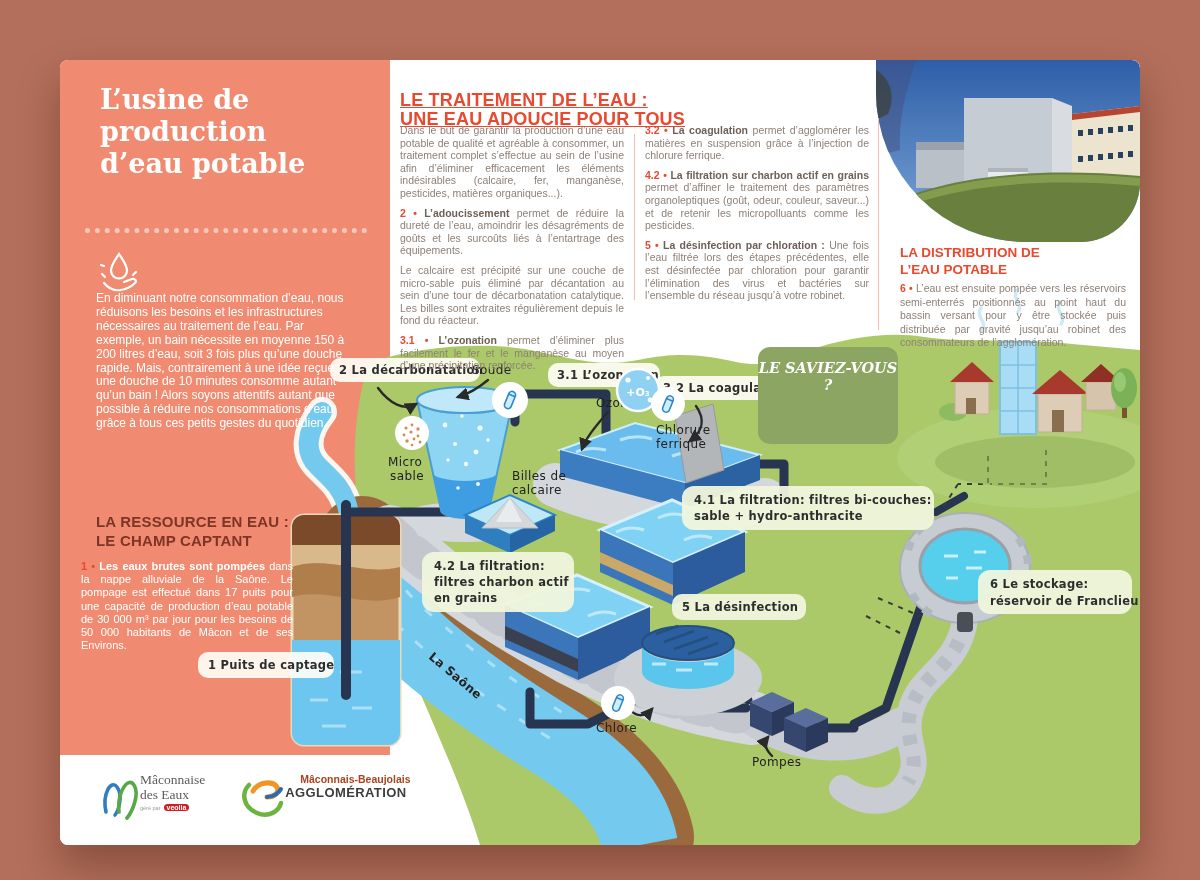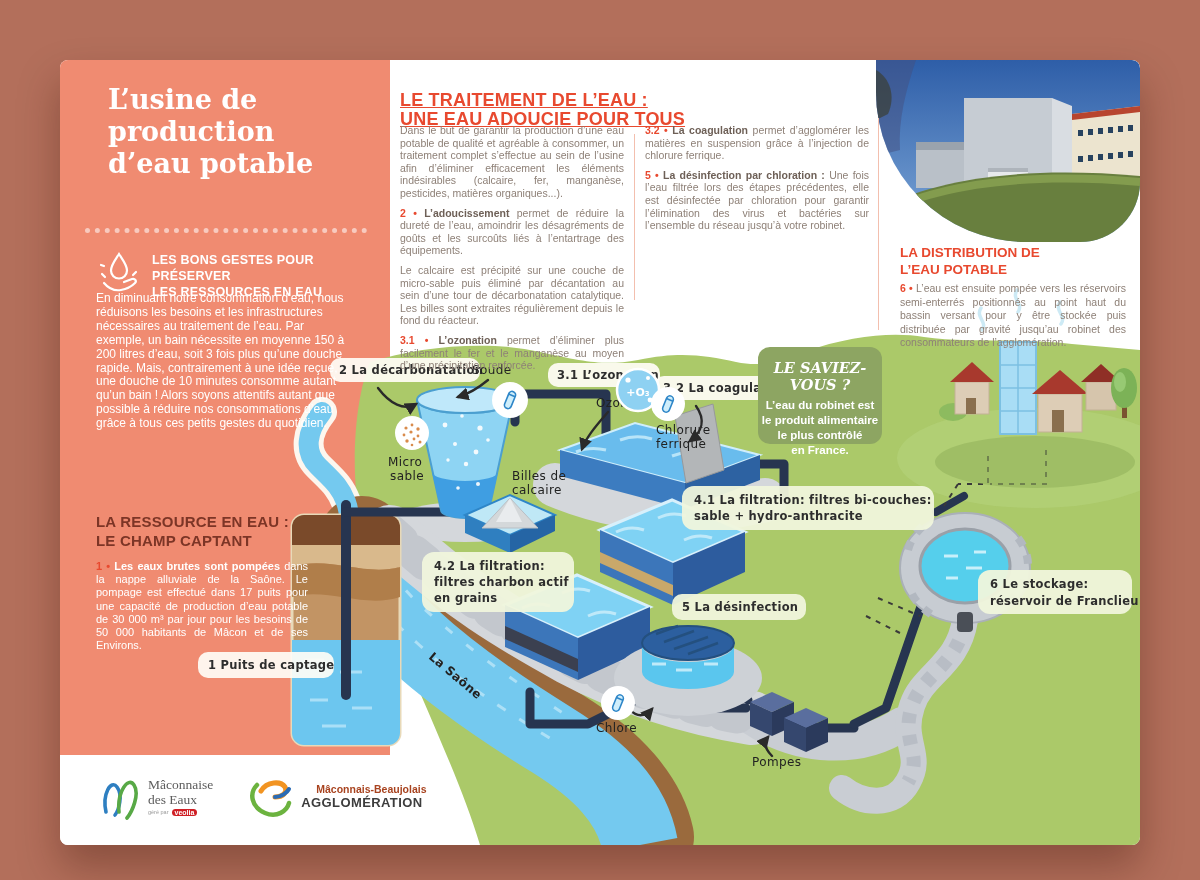--- a/index.html
+++ b/index.html
@@ -2,46 +2,46 @@
 <html><head>
 <meta charset="utf-8">
 <style>
   html,body{margin:0;padding:0;width:1200px;height:880px;background:#b36f5b;font-family:"Liberation Sans",sans-serif;overflow:hidden;}
   #poster{position:absolute;left:60px;top:60px;width:1080px;height:785px;background:#ffffff;border-radius:8px;box-shadow:0 22px 40px rgba(60,20,10,.35);overflow:hidden;}
   .abs{position:absolute;}
   #salmon{left:0;top:0;width:330px;height:695px;background:#f08b71;}
   #footerband{left:0;top:695px;width:460px;height:90px;background:#ffffff;}
   #diagram{left:0;top:0;width:1080px;height:785px;z-index:5;}
   .txt{z-index:10;}
-  #title{left:40px;top:24px;width:270px;font-family:"DejaVu Serif",serif;font-weight:bold;font-size:27px;line-height:32px;color:#ffffff;margin-left:8px;}
+  #title{left:40px;top:24px;width:270px;font-family:"DejaVu Serif",serif;font-weight:bold;font-size:27px;line-height:32px;color:#ffffff;}
   #dots{left:25px;top:168px;width:282px;height:0;border-top:5px dotted rgba(255,255,255,.55);}
   #gestes-head{left:92px;top:192px;width:230px;color:#fff;font-weight:bold;font-size:12.5px;line-height:16px;letter-spacing:.2px;}
   #gestes-icon{left:36px;top:190px;}
   #gestes-body{left:36px;top:232px;width:256px;color:#fff;font-size:12px;line-height:13.9px;}
   #res-head{left:36px;top:452px;width:240px;color:#7c3526;font-weight:bold;font-size:15px;line-height:19px;letter-spacing:.2px;}
-  #res-body{left:36px;top:500px;width:212px;color:#fff;font-size:11px;line-height:13.2px;text-align:justify;}
+  #res-body{left:21px;top:500px;width:212px;color:#fff;font-size:11px;line-height:13.2px;text-align:justify;}
   .h-red{color:#e8492f;font-weight:bold;}
   #tr-head{left:340px;top:31px;width:290px;font-size:18px;line-height:19px;letter-spacing:.2px;text-decoration:underline;}
   .col{font-size:10.5px;line-height:12.6px;color:#8e8077;text-align:justify;}
   .col p{margin:0 0 7px 0;}
   .col b{color:#6e6057;}
   .num{color:#e8492f;font-weight:bold;}
   #col1{left:340px;top:64px;width:224px;}
   #col2{left:585px;top:64px;width:224px;}
   .vline{width:1px;background:#f3bfae;}
   #vl1{left:574px;top:74px;height:166px;}
   #vl2{left:818px;top:58px;height:212px;}
   #photo{left:816px;top:0;width:264px;height:182px;border-radius:0 8px 60px 150px;overflow:hidden;z-index:6;}
   #dist-head{left:840px;top:184px;width:230px;font-size:13.5px;line-height:17px;}
   #dist-body{left:840px;top:222px;width:226px;font-size:10.5px;line-height:13.6px;color:#8e8077;text-align:justify;}
-  #saviez{left:698px;top:287px;width:124px;height:97px;background:#8da562;border-radius:12px;z-index:8;text-align:center;color:#fff;}
+  #saviez{left:698px;top:287px;width:140px;height:97px;background:#8da562;border-radius:12px;z-index:8;text-align:center;color:#fff;}
   #saviez .svh{font-family:"DejaVu Serif",serif;font-style:italic;font-weight:bold;font-size:14.5px;margin-top:12px;}
   #saviez .svb{font-size:11.5px;font-weight:bold;line-height:15px;margin-top:5px;}
   #logos{left:38px;top:700px;width:400px;height:72px;display:flex;align-items:center;gap:34px;z-index:10;}
-  .logo{display:flex;align-items:center;gap:8px;}
+  .logo{display:flex;}
   .l1name{font-family:"Liberation Serif",serif;font-size:13.5px;line-height:15px;color:#5c5c5c;}
   .l1sub{font-size:5.5px;color:#999;}
   .l1brand{font-size:7px;font-weight:bold;color:#cf1f25;background:#cf1f25;color:#fff;border-radius:6px;padding:0 3px;}
   .l2a{font-size:10.5px;font-weight:bold;color:#a8431f;line-height:12px;margin-left:15px;}
   .l2b{font-size:13px;font-weight:bold;color:#3d3d3d;letter-spacing:.4px;line-height:15px;}
   svg text{font-family:"DejaVu Sans",sans-serif;}
   .pillt{font-size:11.5px;font-weight:bold;fill:#2d2d2d;letter-spacing:.3px;}
   .ann{font-size:12px;fill:#222;letter-spacing:.4px;}
 </style>
 </head>
@@ -345,24 +345,20 @@
   </div>
   <div id="dots" class="abs txt"></div>
 
   <div id="gestes-icon" class="abs txt">
     <svg width="46" height="44" viewBox="0 0 46 44" fill="none" stroke="#ffffff" stroke-width="2.2" stroke-linecap="round">
       <path d="M23,4 C18.5,11 15,15 15,20.5 a8,8 0 0 0 16,0 C31,15 27.5,11 23,4 Z"></path>
       <path d="M8,33 c5,6 11,8 17,7 c6,-1 10,-3 14,-7 c2,-2 0,-5 -3,-4 l-8,3"></path>
       <path d="M6,24 l3,3 M40,22 l-3,3 M5,15 l3,1"></path>
     </svg>
   </div>
-  <div id="gestes-head" class="abs txt">
-    <div>LES BONS GESTES POUR PRÉSERVER</div>
-    <div>LES RESSOURCES EN EAU</div>
-  </div>
   <div id="gestes-body" class="abs txt">En diminuant notre consommation d’eau, nous réduisons les besoins et les infrastructures nécessaires au traitement de l’eau. Par exemple, un bain nécessite en moyenne 150 à 200 litres d’eau, soit 3 fois plus qu’une douche rapide. Mais, contrairement à une idée reçue, une douche de 10 minutes consomme autant qu’un bain ! Alors soyons attentifs autant que possible à réduire nos consommations d’eau grâce à tous ces petits gestes du quotidien.</div>
 
   <div id="res-head" class="abs txt">
     <div>LA RESSOURCE EN EAU :</div>
     <div>LE CHAMP CAPTANT</div>
   </div>
   <div id="res-body" class="abs txt">
     <span class="num">1 •</span>
     <b>Les eaux brutes sont pompées</b>
     <span>dans la nappe alluviale de la Saône. Le pompage est effectué dans 17 puits pour une capacité de production d’eau potable de 30 000 m³ par jour pour les besoins de 50 000 habitants de Mâcon et de ses Environs.</span>
@@ -377,39 +373,34 @@
 
   <div id="col1" class="abs txt col">
     <p>Dans le but de garantir la production d’une eau potable de qualité et agréable à consommer, un traitement complet s’effectue au sein de l’usine afin d’éliminer efficacement les éléments indésirables (calcaire, fer, manganèse, pesticides, matières organiques...).</p>
     <p><span class="num">2 •</span> <b>L’adoucissement</b> <span>permet de réduire la dureté de l’eau, amoindrir les désagréments de goûts et les surcoûts liés à l’entartrage des équipements.</span></p>
     <p>Le calcaire est précipité sur une couche de micro-sable puis éliminé par décantation au sein d’une tour de décarbonatation catalytique. Les billes sont extraites régulièrement depuis le fond du réacteur.</p>
     <p><span class="num">3.1 •</span> <b>L’ozonation</b> <span>permet d’éliminer plus facilement le fer et le manganèse au moyen d’une précipitation renforcée.</span></p>
   </div>
 
   <div id="col2" class="abs txt col">
     <p><span class="num">3.2 •</span> <b>La coagulation</b> <span>permet d’agglomérer les matières en suspension grâce à l’injection de chlorure ferrique.</span></p>
+    <p><span class="num">4.2 •</span> <b>La filtration sur charbon actif en grains</b> <span>permet d’affiner le traitement des paramètres organoleptiques (goût, odeur, couleur, saveur...) et de retenir les micropolluants comme les pesticides.</span></p>
     <p><span class="num">5 •</span> <b>La désinfection par chloration :</b> <span>Une fois l’eau filtrée lors des étapes précédentes, elle est désinfectée par chloration pour garantir l’élimination des virus et bactéries sur l’ensemble du réseau jusqu’à votre robinet.</span></p>
   </div>
 
   <div id="dist-head" class="abs txt h-red">
     <div>LA DISTRIBUTION DE</div>
     <div>L’EAU POTABLE</div>
   </div>
   <div id="dist-body" class="abs txt">
     <span class="num">6 •</span> <span>L’eau est ensuite pompée vers les réservoirs semi-enterrés positionnés au point haut du bassin versant pour y être stockée puis distribuée par gravité jusqu’au robinet des consommateurs de l’agglomération.</span>
   </div>
 
   <div id="saviez" class="abs txt">
     <div class="svh">LE SAVIEZ-VOUS ?</div>
-    <div class="svb">
-      <div>L’eau du robinet est</div>
-      <div>le produit alimentaire</div>
-      <div>le plus contrôlé</div>
-      <div>en France.</div>
-    </div>
   </div>
 
   <div id="logos" class="abs">
     <div class="logo">
       <svg width="42" height="48" viewBox="0 0 42 48" fill="none" stroke-linecap="round">
         <path d="M8,40 C4,22 13,7 19,15 C25,23 21,38 17,43" stroke="#2e7fc1" stroke-width="3.6"></path>
         <path d="M21,40 C19,20 30,4 36,13 C42,22 34,40 29,46" stroke="#58a946" stroke-width="3.6"></path>
       </svg>
       <div>
         <div class="l1name">

